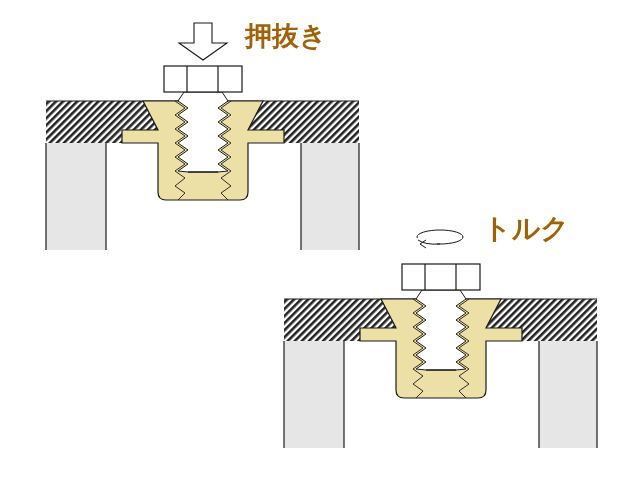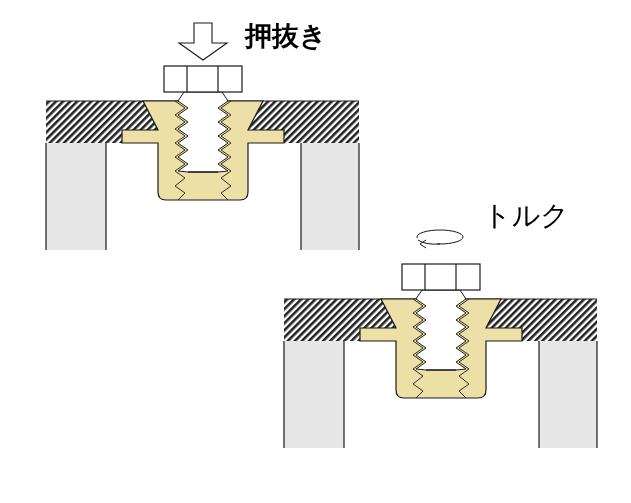--- a/index.html
+++ b/index.html
@@ -1,20 +1,20 @@
 <!DOCTYPE html>
 <html><head>
 <meta charset="utf-8">
 <style>
   html, body { margin: 0; padding: 0; background: #ffffff; }
   body { width: 631px; height: 503px; position: relative; overflow: hidden;
          font-family: "DejaVu Sans", sans-serif; }
   svg { position: absolute; left: 0; top: 0; }
   .label { position: absolute; font-family: "DejaVu Sans", sans-serif;
-           font-weight: bold; color: #000000; font-size: 27px; line-height: 1; letter-spacing: 0px; }
+           font-weight: bold; color: #a16207; font-size: 27px; line-height: 1; letter-spacing: 0px; }
   .label-torque { font-weight: normal; font-size: 28px; }
 </style>
 </head>
 <body>
 
 <svg width="631" height="503" viewBox="0 0 631 503" xmlns="http://www.w3.org/2000/svg">
   <defs>
     <pattern id="hatch" patternUnits="userSpaceOnUse" width="5" height="5" patternTransform="rotate(45)">
       <rect width="5" height="5" fill="#ffffff"></rect>
       <rect width="2.6" height="5" fill="#222222"></rect>
@@ -57,13 +57,13 @@
   </g>
   <g>
     <ellipse cx="440" cy="237" rx="23" ry="7" fill="none" stroke="#1a1a1a" stroke-width="1"></ellipse>
     <rect x="415" y="238" width="22" height="8" fill="#ffffff"></rect>
     <path d="M440,244 Q425,245 418,240" fill="none" stroke="#1a1a1a" stroke-width="1"></path>
     <path d="M426,240 L420,244 L426,248" fill="none" stroke="#1a1a1a" stroke-width="1"></path>
   </g>
 </svg>
 
 <div class="label" style="left:245px; top:22px;">押抜き</div>
-<div class="label label-torque" style="left:483px; top:202px;">トルク</div>
+<div class="label label-torque" style="left:483px; top:215px;font-weight:bold;">トルク</div>
 
 </body></html>

